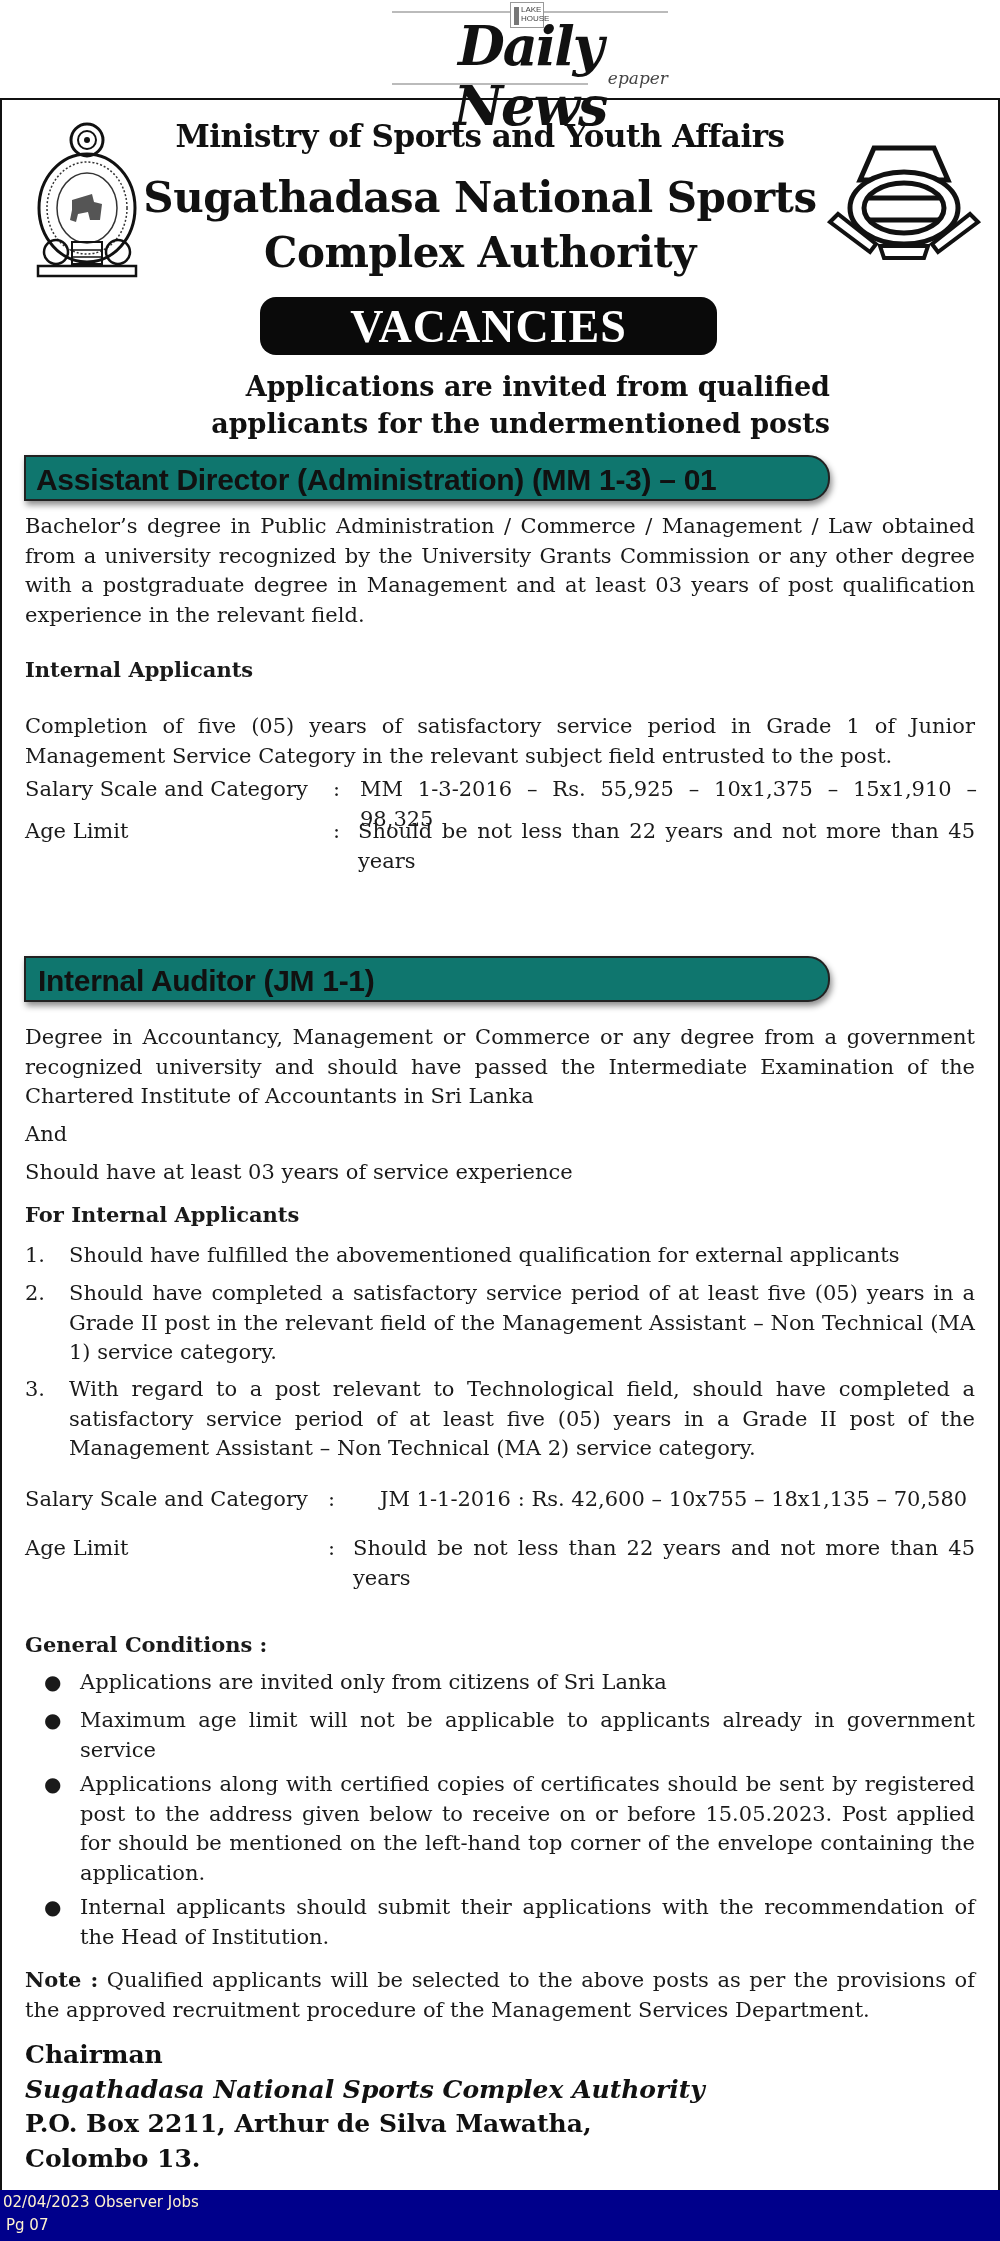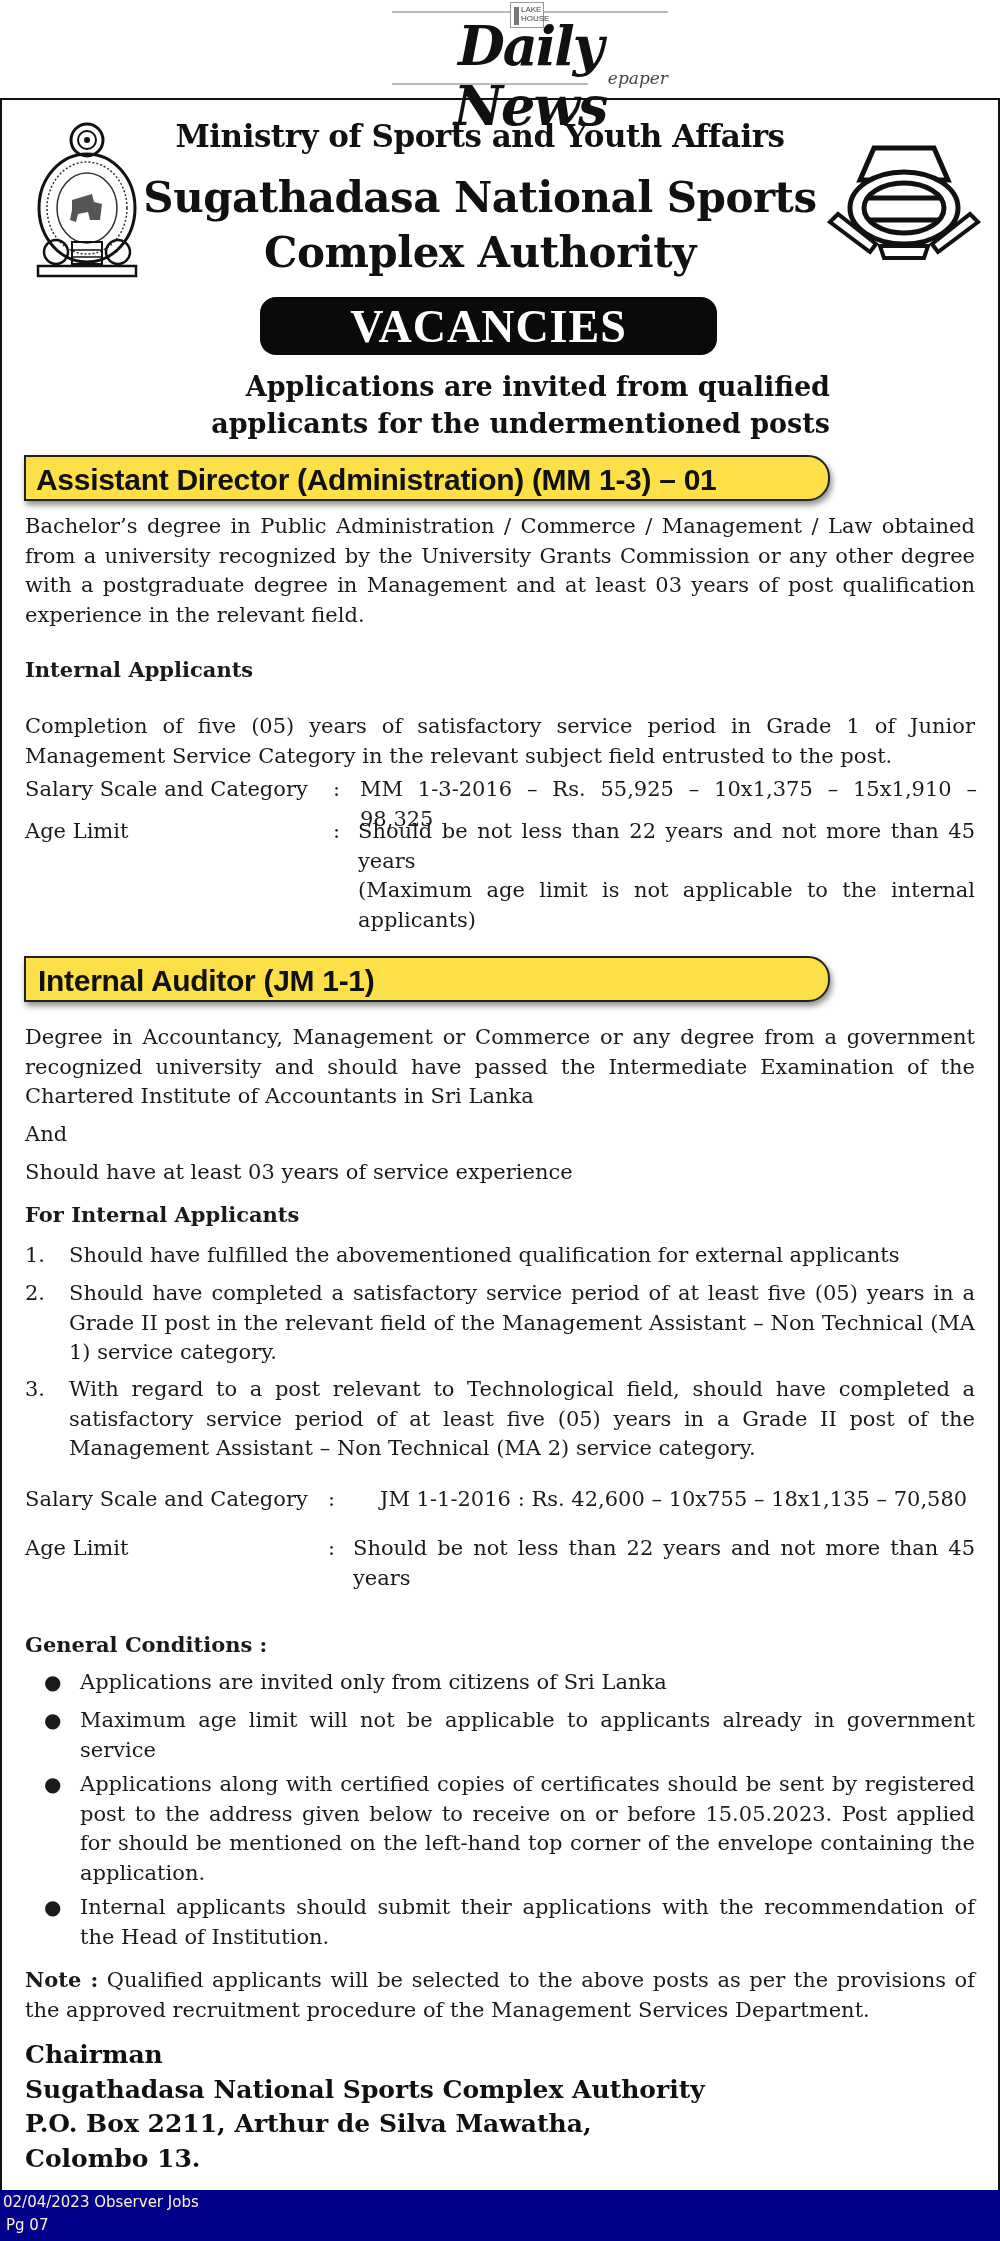--- a/index.html
+++ b/index.html
@@ -32,21 +32,21 @@
   .hdr-auth1 { top: 173px; font-size: 42px; letter-spacing: -0.5px; }
   .hdr-auth2 { top: 228px; font-size: 42px; letter-spacing: -0.5px; }
 
   .vacancies { position: absolute; left: 260px; top: 297px; width: 457px; height: 58px; background: #0a0a0a;
                border-radius: 16px; color: #fff; text-align: center; font-weight: bold; font-size: 46px;
                line-height: 60px; font-family: "Liberation Serif", serif; letter-spacing: 1px; }
 
   .invite { position: absolute; left: 0; width: 1000px; text-align: right; font-weight: bold; font-size: 27px;
             font-family: "DejaVu Serif", serif; line-height: 37px; top: 368px; }
 
-  .post-bar { position: absolute; left: 24px; width: 806px; height: 46px; background: #fde047;
+  .post-bar { position: absolute; left: 24px; width: 806px; height: 46px; background: #0f766e;
               border: 2px solid #222; border-radius: 0 22px 22px 0; box-shadow: 2px 4px 6px rgba(0,0,0,0.45);
               font-family: "Liberation Sans", sans-serif; font-weight: bold; font-size: 30px; line-height: 46px;
               padding-left: 10px; box-sizing: border-box; letter-spacing: -0.3px; color: #111; }
 
   .txt { position: absolute; left: 25px; width: 950px; font-size: 21px; line-height: 29.5px;
          font-family: "DejaVu Serif", serif; color: #1a1a1a; text-align: justify; }
   .txt.bold { font-weight: bold; }
   .row-label { position: absolute; left: 25px; font-size: 21px; line-height: 29.5px; font-family: "DejaVu Serif", serif; color:#1a1a1a; }
   .row-colon { position: absolute; font-size: 21px; line-height: 29.5px; font-family: "DejaVu Serif", serif; color:#1a1a1a; }
   .row-value { position: absolute; font-size: 21px; line-height: 29.5px; font-family: "DejaVu Serif", serif; text-align: justify; color:#1a1a1a; }
@@ -124,21 +124,20 @@
 <div class="txt" style="top:712px;">Completion of five (05) years of satisfactory service period in Grade 1 of Junior Management Service Category in the relevant subject field entrusted to the post.</div>
 
 <div class="row-label" style="top:775px;">Salary Scale and Category</div>
 <div class="row-colon" style="top:775px;left:333px;">:</div>
 <div class="row-value" style="top:775px;left:360px;width:617px;">MM 1-3-2016 – Rs. 55,925 – 10x1,375 – 15x1,910 – 98,325</div>
 
 <div class="row-label" style="top:817px;">Age Limit</div>
 <div class="row-colon" style="top:817px;left:333px;">:</div>
 <div class="row-value" style="top:817px;left:358px;width:617px;">
   <div>Should be not less than 22 years and not more than 45 years</div>
-  <div>(Maximum age limit is not applicable to the internal applicants)</div>
 </div>
 
 <div class="post-bar" style="top:956px;padding-left:12px;">Internal Auditor (JM 1-1)</div>
 
 <div class="txt" style="top:1023px;">Degree in Accountancy, Management or Commerce or any degree from a government recognized university and should have passed the Intermediate Examination of the Chartered Institute of Accountants in Sri Lanka</div>
 <div class="txt" style="top:1120px;">And</div>
 <div class="txt" style="top:1158px;">Should have at least 03 years of service experience</div>
 <div class="txt bold" style="top:1200px;">For Internal Applicants</div>
 
 <div class="num-item" style="top:1241px;">
@@ -179,20 +178,20 @@
   <span class="t">Applications along with certified copies of certificates should be sent by registered post to the address given below to receive on or before 15.05.2023. Post applied for should be mentioned on the left-hand top corner of the envelope containing the application.</span>
 </div>
 <div class="bul-item" style="top:1893px;">
   <span class="b">●</span>
   <span class="t">Internal applicants should submit their applications with the recommendation of the Head of Institution.</span>
 </div>
 
 <div class="txt" style="top:1965px;"><b>Note :</b><span> Qualified applicants will be selected to the above posts as per the provisions of the approved recruitment procedure of the Management Services Department.</span></div>
 
 <div class="sig" style="top:2038px;">Chairman</div>
-<div class="sig" style="top:2073px;">Sugathadasa National Sports Complex Authority</div>
+<div class="sig" style="top:2073px;font-style:italic;">Sugathadasa National Sports Complex Authority</div>
 <div class="sig" style="top:2107px;">P.O. Box 2211, Arthur de Silva Mawatha,</div>
 <div class="sig" style="top:2142px;">Colombo 13.</div>
 
 <div class="footer">
   <div class="footer-line" style="top:3px;">02/04/2023 Observer Jobs</div>
   <div class="footer-line" style="top:26px;left:6px;">Pg 07</div>
 </div>
 
 </body></html>

